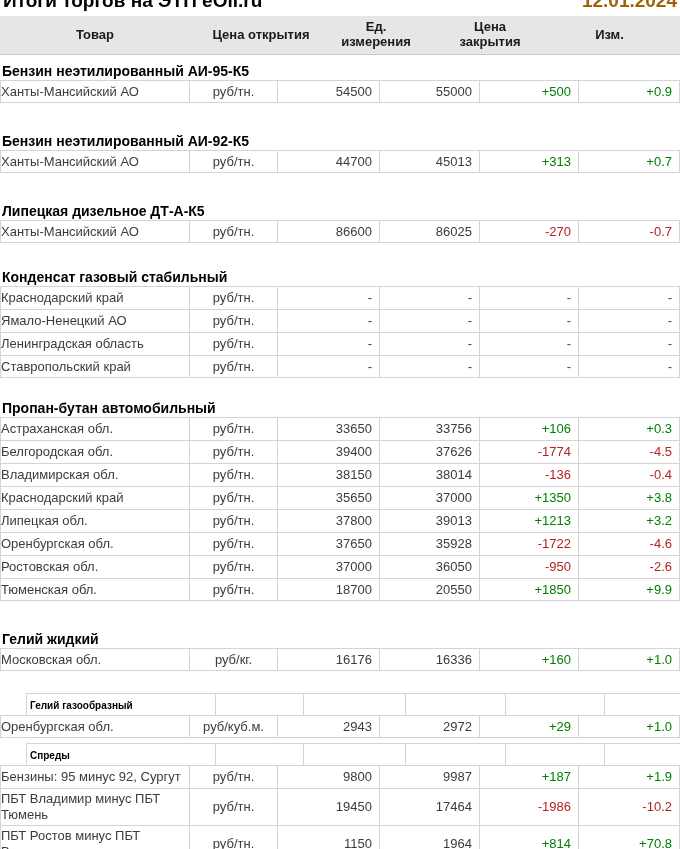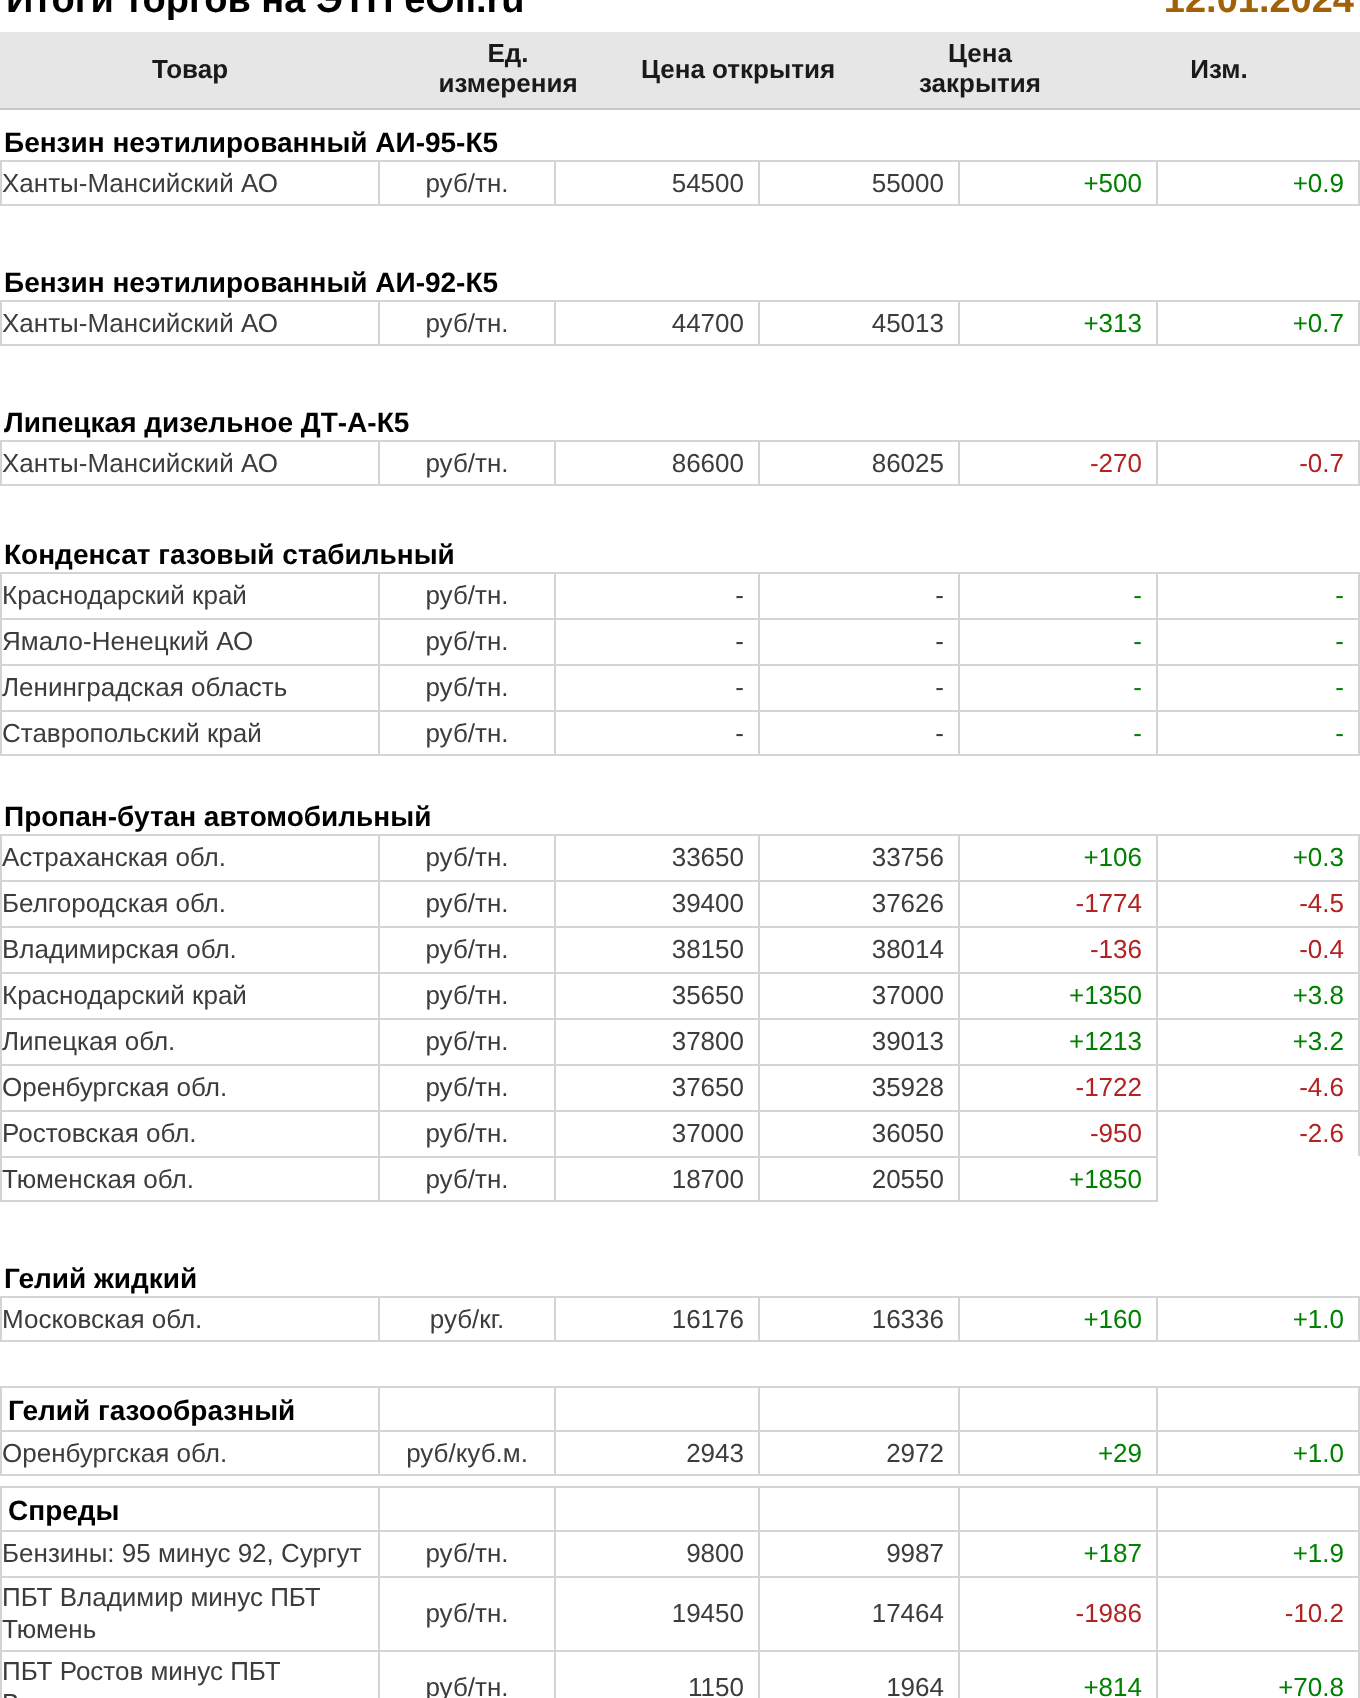--- a/index.html
+++ b/index.html
@@ -23,21 +23,21 @@
 
   
   .head-row{background:#e6e6e6;height:39px;border-bottom:1px solid #c9c9c9;box-sizing:border-box;gap:20px;}
   .head-row .c{display:flex;align-items:center;justify-content:center;text-align:center;font-size:13px;font-weight:bold;color:#1a1a1a;line-height:1.15;padding:1px 2px;}
   .head-row .c5{border-right:1px solid #d4d4d4;}
 
   
   .trow{min-height:22px;}
   .tfull{width:543px;display:flex;align-items:center;font-size:14px;font-weight:bold;color:#000;padding:8px 2px 1px 2px;box-sizing:border-box;}
   .tbr .c{border-top:1px solid #d4d4d4;border-right:1px solid #d4d4d4;min-height:22px;display:flex;align-items:center;}
-  .tbr .c0{border-left:1px solid #d4d4d4;font-size:14px;font-weight:bold;color:#000;padding:2px 2px 1px 3px;}
+  .tbr .c0{border-left:1px solid #d4d4d4;font-size:10px;font-weight:bold;color:#000;padding:2px 2px 1px 3px;margin-left:26px;}
 
   
   .dr .c{display:flex;align-items:center;min-height:23px;border-top:1px solid #d4d4d4;border-right:1px solid #d4d4d4;font-size:13px;color:#3c3c3c;line-height:1.22;padding:2px 3px;}
   .dr .c0{border-left:1px solid #d4d4d4;justify-content:flex-start;padding-left:0;}
   .dr .c1{justify-content:center;}
   .dr .c2,.dr .c3,.dr .c4,.dr .c5{justify-content:flex-end;padding-right:7px;}
   .dr.last .c{border-bottom:1px solid #d4d4d4;}
 
   .pos{color:#008000;}
   .neg{color:#b22222;}
@@ -50,22 +50,22 @@
 <body>
 
 <div class="report">
   <div class="masthead">
     <div class="page-title">Итоги торгов на ЭТП eOil.ru</div>
     <div class="report-date">12.01.2024</div>
   </div>
 
   <div class="row head-row" id="head-row">
       <div class="c c0">Товар</div>
+      <div class="c c2">Цена открытия</div>
       <div class="c c1">Ед. измерения</div>
-      <div class="c c2">Цена открытия</div>
       <div class="c c3">Цена закрытия</div>
       <div class="c c4">Изм.</div>
       <div class="c c5">Изм., %</div>
     </div>
 
   <div id="tbody">
       <div class="row trow">
         <div class="tfull">Бензин неэтилированный АИ-95-К5</div>
       </div>
       <div class="row dr last">
@@ -195,20 +195,21 @@
         <div class="c c3">36050</div>
         <div class="c c4 neg">-950</div>
         <div class="c c5 neg">-2.6</div>
       </div>
       <div class="row dr last">
         <div class="c c0">Тюменская обл.</div>
         <div class="c c1">руб/тн.</div>
         <div class="c c2">18700</div>
         <div class="c c3">20550</div>
         <div class="c c4 pos">+1850</div>
+        <div class="c c5 pos">+9.9</div>
       </div>
       <div class="gap" style="height: 22px;"></div>
       <div class="row trow">
         <div class="tfull">Гелий жидкий</div>
       </div>
       <div class="row dr last">
         <div class="c c0">Московская обл.</div>
         <div class="c c1">руб/кг.</div>
         <div class="c c2">16176</div>
         <div class="c c3">16336</div>

